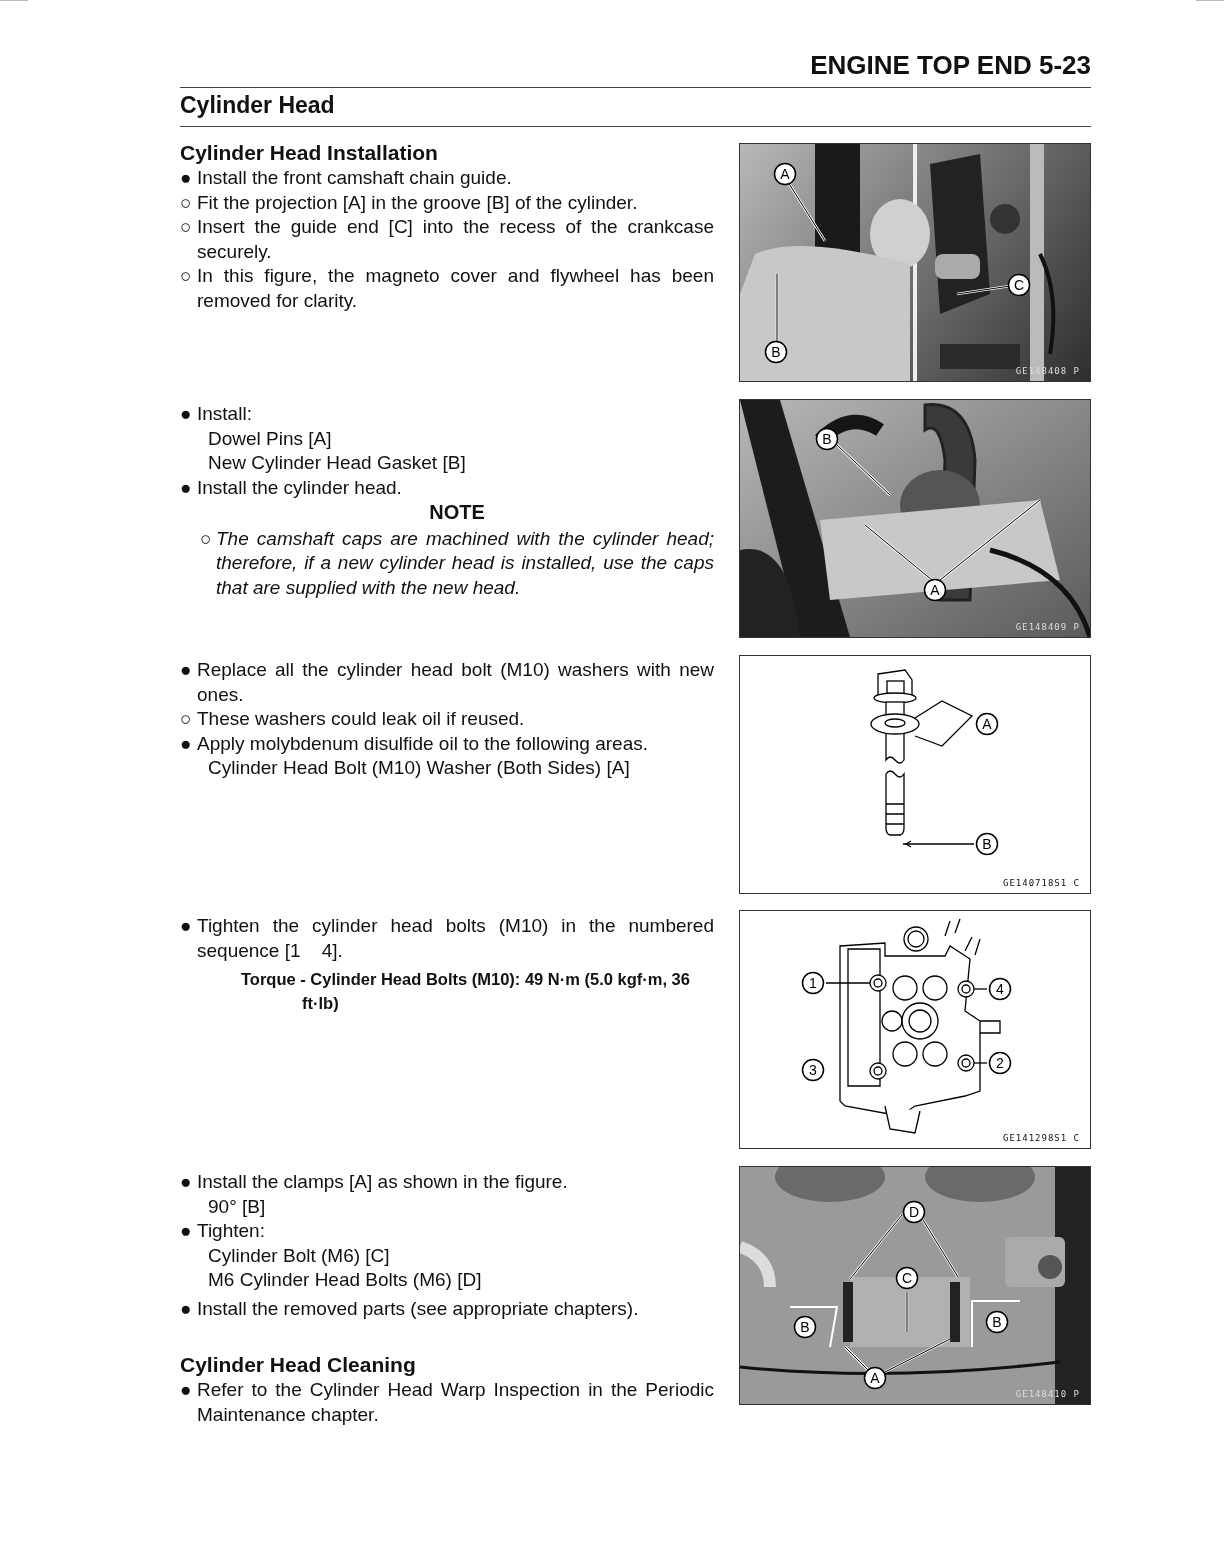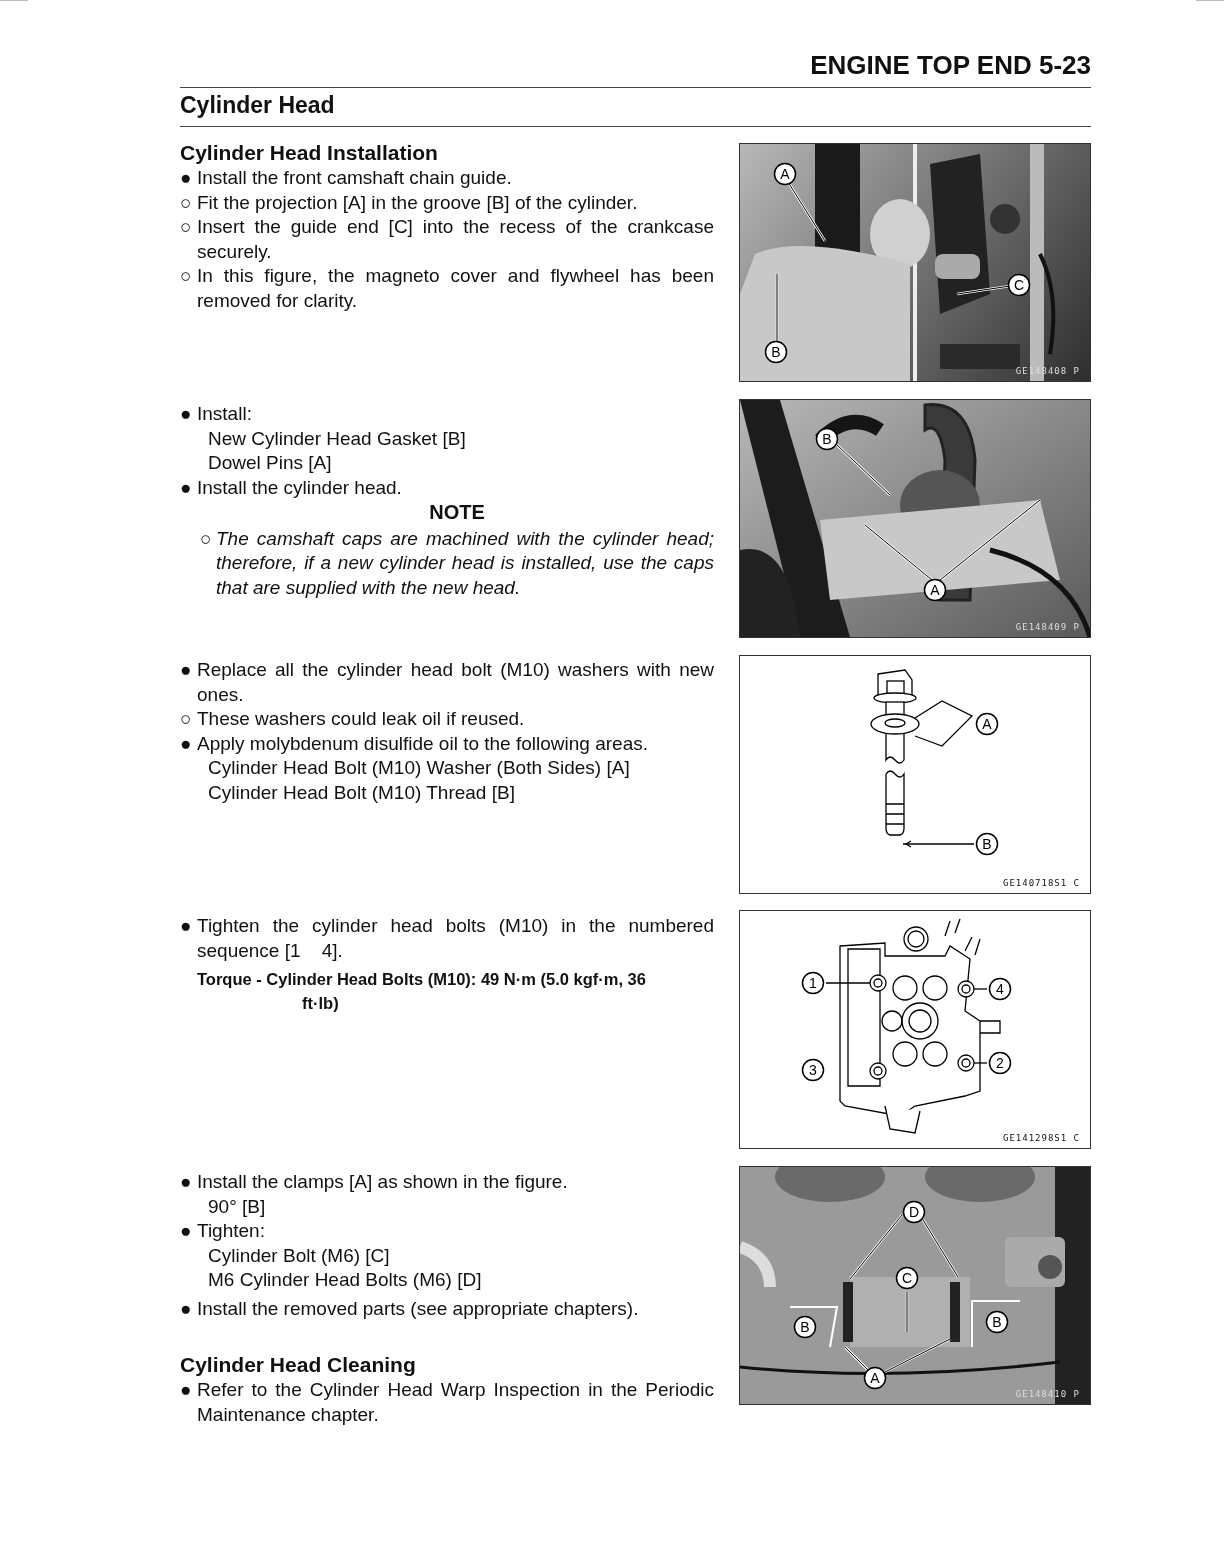--- a/index.html
+++ b/index.html
@@ -11,21 +11,21 @@
   .section-title { position: absolute; left: 180px; top: 92px; font-size: 23px; font-weight: bold; }
   .block { position: absolute; left: 180px; width: 534px; font-size: 19px; line-height: 24.5px; }
   .sub { font-weight: bold; font-size: 21px; line-height: 26px; }
   .li { position: relative; padding-left: 17px; text-align: justify; }
   .li .mk { position: absolute; left: 0; top: 0; }
   .ind { padding-left: 28px; }
   .note-title { text-align: center; font-weight: bold; font-size: 20px; margin-bottom: 2px; padding-left: 20px; }
   .note-item { position: relative; padding-left: 36px; font-style: italic; text-align: justify; text-align-last: left; }
   .note-item .mk { position: absolute; left: 20px; top: 0; font-style: normal; }
   .torque { font-weight: bold; font-size: 16.5px; line-height: 24px; padding-left: 17px; margin-top: 4px; }
-  .torque .row { position: relative; }
+  .torque .row { position: relative; margin-left: 44px; }
   .torque .cont { padding-left: 105px; }
   .torque .cont2 { padding-left: 78px; }
   .torque .cont3 { padding-left: 105px; }
   .fig { position: absolute; left: 739px; width: 350px; border: 1.5px solid #333; background: #fff; overflow: hidden; }
   .fig svg { display: block; }
   .figcode { position: absolute; right: 10px; bottom: 5px; font-family: "DejaVu Sans Mono", monospace; font-size: 9px; letter-spacing: 1px; }
   .photo .figcode { color: #ddd; }
 </style>
 </head>
 <body>
@@ -41,33 +41,32 @@
 <div class="block" style="top:140px">
   <div class="sub">Cylinder Head Installation</div>
   <div class="li"><span class="mk">●</span><span>Install the front camshaft chain guide.</span></div>
   <div class="li"><span class="mk">○</span><span>Fit the projection [A] in the groove [B] of the cylinder.</span></div>
   <div class="li" style="text-align-last:left"><span class="mk">○</span><span>Insert the guide end [C] into the recess of the crankcase securely.</span></div>
   <div class="li" style="text-align-last:left"><span class="mk">○</span><span>In this figure, the magneto cover and flywheel has been removed for clarity.</span></div>
 </div>
 
 <div class="block" style="top:402px">
   <div class="li"><span class="mk">●</span><span>Install:</span></div>
+  <div class="ind">Dowel Pins [A]</div>
   <div class="ind">New Cylinder Head Gasket [B]</div>
-  <div class="ind">Dowel Pins [A]</div>
   <div class="li"><span class="mk">●</span><span>Install the cylinder head.</span></div>
   <div class="note-title">NOTE</div>
   <div class="note-item"><span class="mk">○</span><span>The camshaft caps are machined with the cylinder head; therefore, if a new cylinder head is installed, use the caps that are supplied with the new head.</span></div>
 </div>
 
 <div class="block" style="top:658px">
   <div class="li" style="text-align-last:left"><span class="mk">●</span><span>Replace all the cylinder head bolt (M10) washers with new ones.</span></div>
   <div class="li"><span class="mk">○</span><span>These washers could leak oil if reused.</span></div>
   <div class="li"><span class="mk">●</span><span>Apply molybdenum disulfide oil to the following areas.</span></div>
   <div class="ind">Cylinder Head Bolt (M10) Washer (Both Sides) [A]</div>
-  <div class="ind">Cylinder Head Bolt (M10) Thread [B]</div>
 </div>
 
 <div class="block" style="top:914px">
   <div class="li" style="text-align-last:left; white-space:pre-wrap"><span class="mk">●</span><span>Tighten the cylinder head bolts (M10) in the numbered sequence [1    4].</span></div>
   <div class="torque">
     <div class="row">Torque - Cylinder Head Bolts (M10):  49 N·m (5.0 kgf·m, 36</div>
     <div class="cont">ft·lb)</div>
   </div>
 </div>
 

